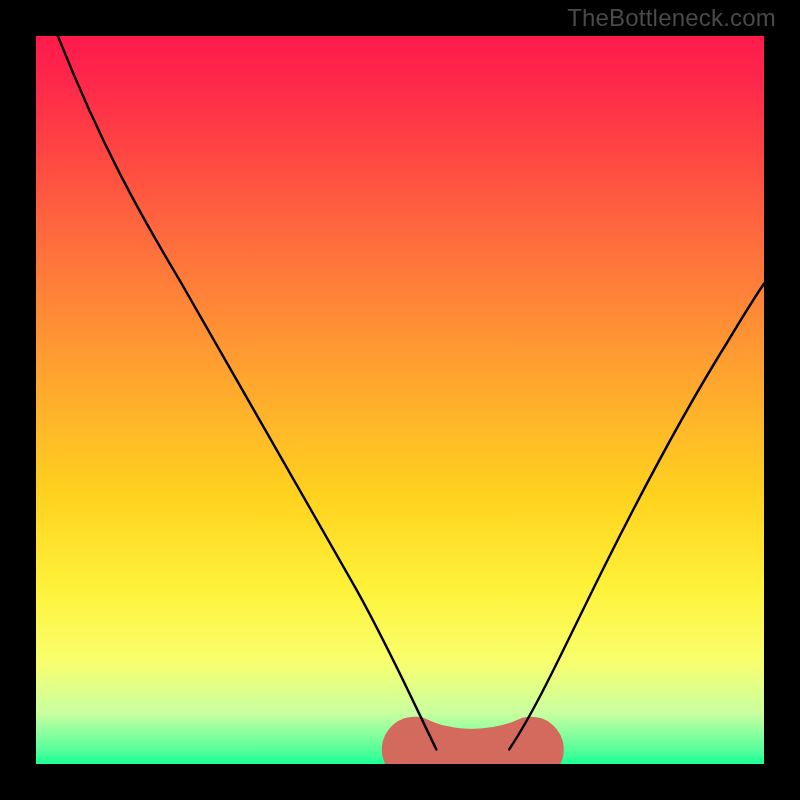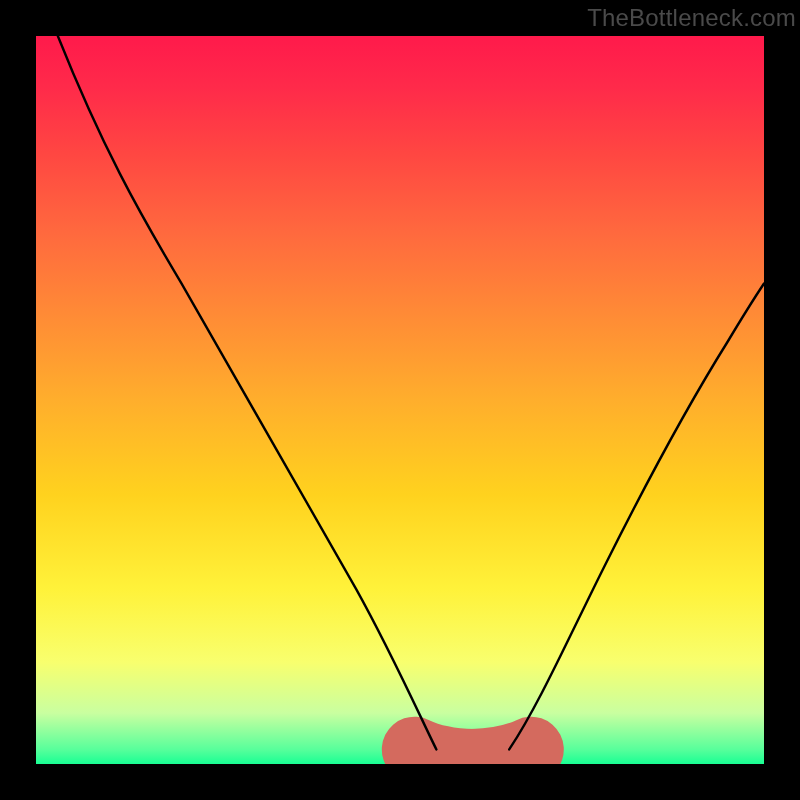--- a/index.html
+++ b/index.html
@@ -13,21 +13,21 @@
   }
   .frame {
     position: relative;
     width: 800px;
     height: 800px;
     background: #000;
   }
   .watermark {
     position: absolute;
     top: 4px;
-    right: 4px;
+    right: 24px;
     z-index: 10;
     color: #4a4a4a;
     font-size: 24px;
     font-weight: 400;
     letter-spacing: 0.2px;
   }
   .plot-area {
     position: absolute;
     left: 36px;
     top: 36px;

